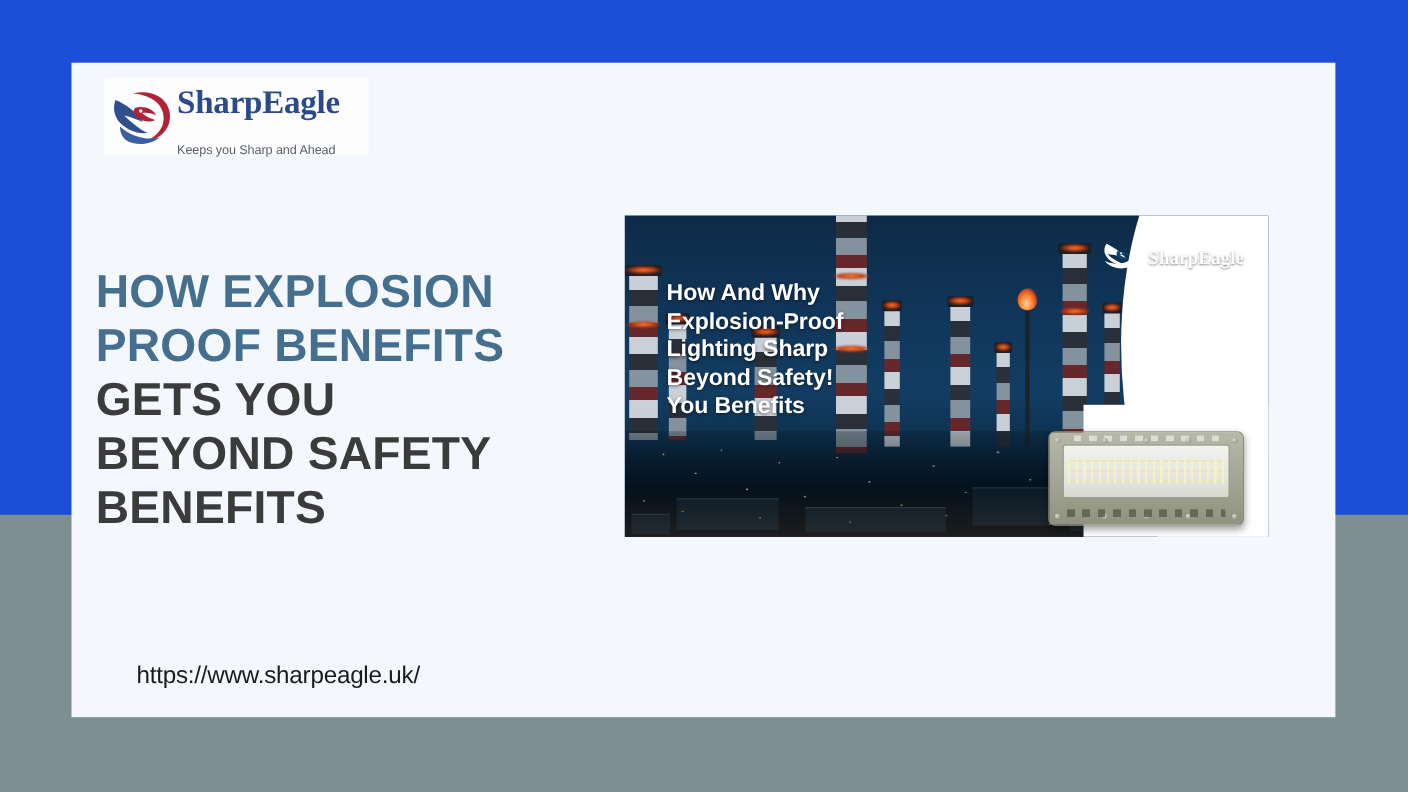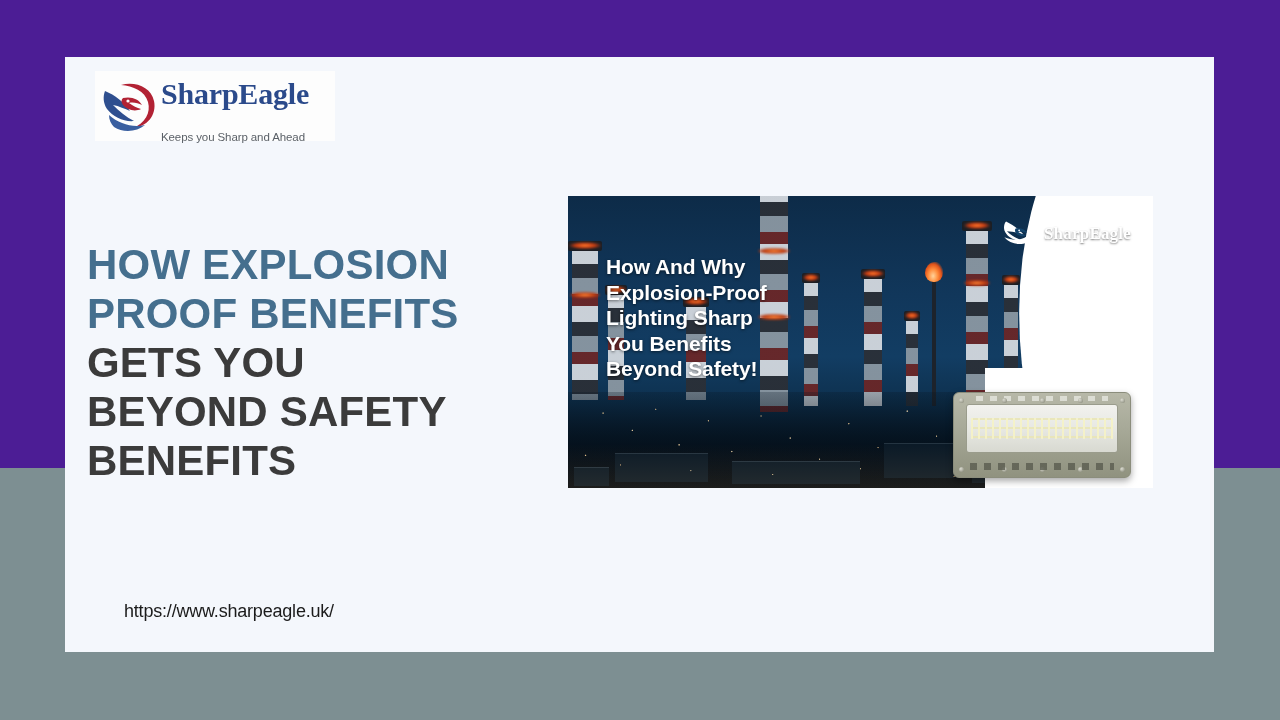--- a/index.html
+++ b/index.html
@@ -11,21 +11,21 @@
     height: 720px;
     overflow: hidden;
     font-family: "Liberation Sans", sans-serif;
     background: #ffffff;
   }
 
   #stage {
     position: relative;
     width: 1280px;
     height: 720px;
-    background: #4c1d95;
+    background: #1d4ed8;
   }
 
   
   .outer-band {
     position: absolute;
     left: 0;
     top: 468px;
     width: 1280px;
     height: 252px;
     background: #7d8f92;
@@ -95,21 +95,21 @@
     letter-spacing: 0.2px;
   }
   .headline .hl-blue { color: #456f8e; display: block; }
   .headline .hl-dark { color: #3b3b3b; display: block; }
 
   
   .url-text {
     position: absolute;
     left: 59px;
     top: 544px;
-    font-size: 18px;
+    font-size: 22px;
     color: #1b1b1b;
     letter-spacing: -0.2px;
     white-space: nowrap;
   }
 
   
   .hero {
     position: absolute;
     left: 503px;
     top: 139px;
@@ -466,22 +466,22 @@
         <div class="phaze"></div>
       </div>
 
       <div class="hero-swoosh"></div>
       <div class="hero-swoosh2"></div>
 
       <div class="hero-overlay-text">
         <div>How And Why</div>
         <div>Explosion-Proof</div>
         <div>Lighting Sharp</div>
+        <div>Beyond Safety!</div>
         <div>You Benefits</div>
-        <div>Beyond Safety!</div>
       </div>
 
       <div class="hero-brand">
         <span>
           <svg viewBox="0 0 46 40" width="40" height="36" aria-hidden="true">
             <path d="M40 7 C44 16 41 28 31 32 C22 36 11 33 5 26 C14 30 24 30 31 25 C38 20 40 13 40 7 Z" fill="#ffffff"></path>
             <path d="M7 8 C15 12 22 17 27 23 C21 21 14 19 8 19 C13 24 20 28 27 30 C17 31 8 26 5 18 C4 14 5 10 7 8 Z" fill="#ffffff"></path>
             <path d="M18 16 C24 15 29 17 31 21 C28 20 24 19 21 20 C24 22 27 23 30 24 C25 26 20 24 18 21 C17 19 17 17 18 16 Z" fill="#13436b"></path>
             <circle cx="22" cy="18" r="1" fill="#ffffff"></circle>
           </svg>

